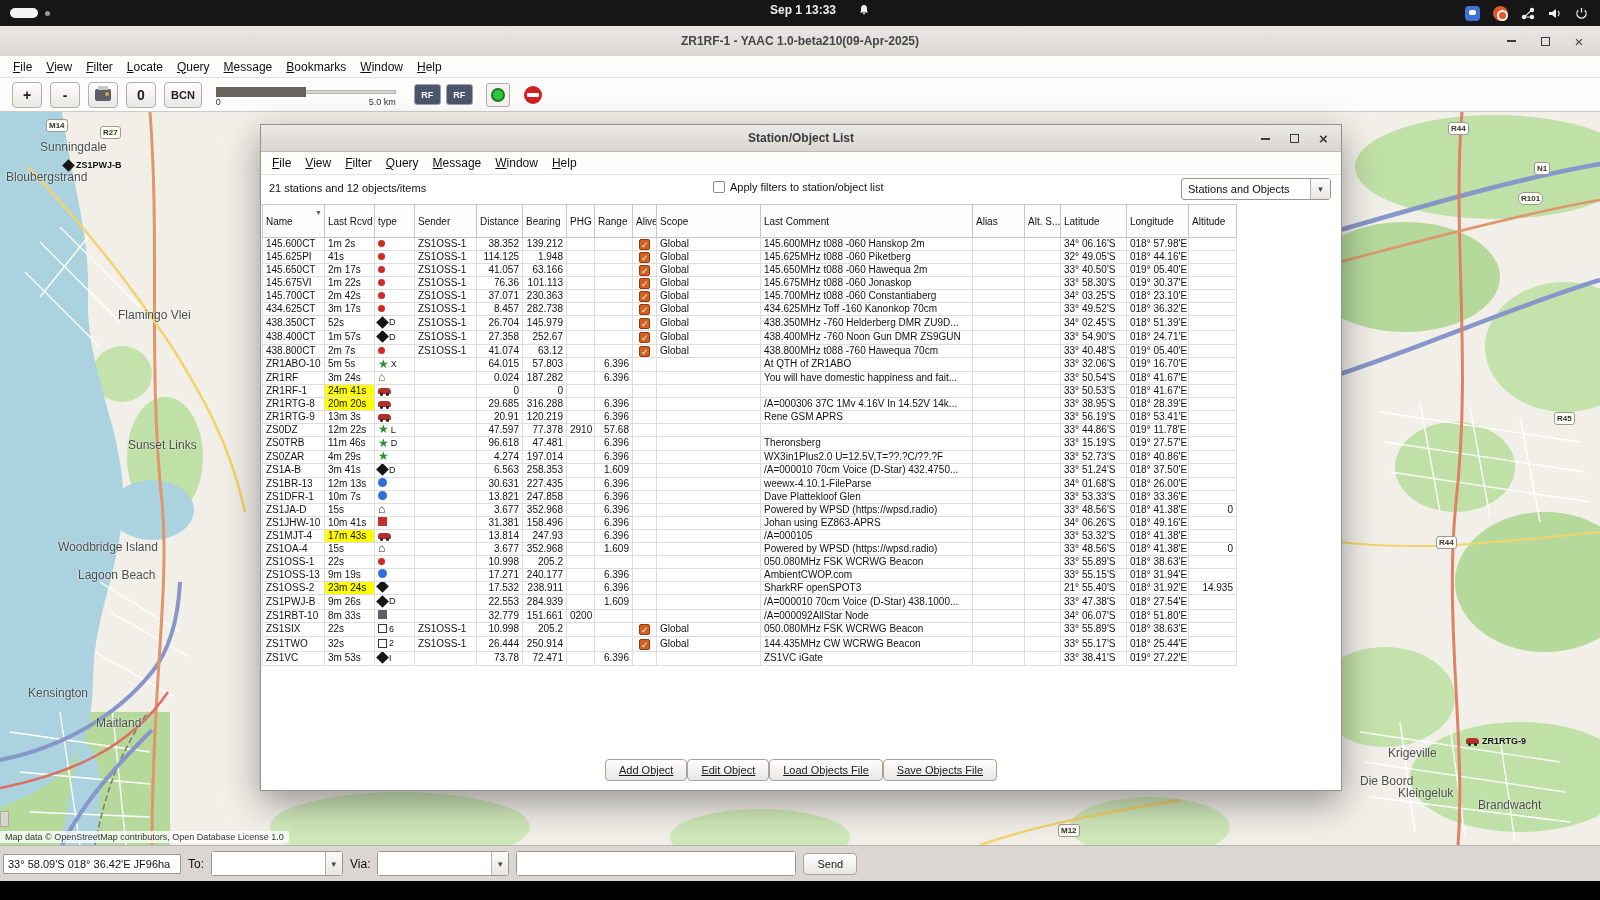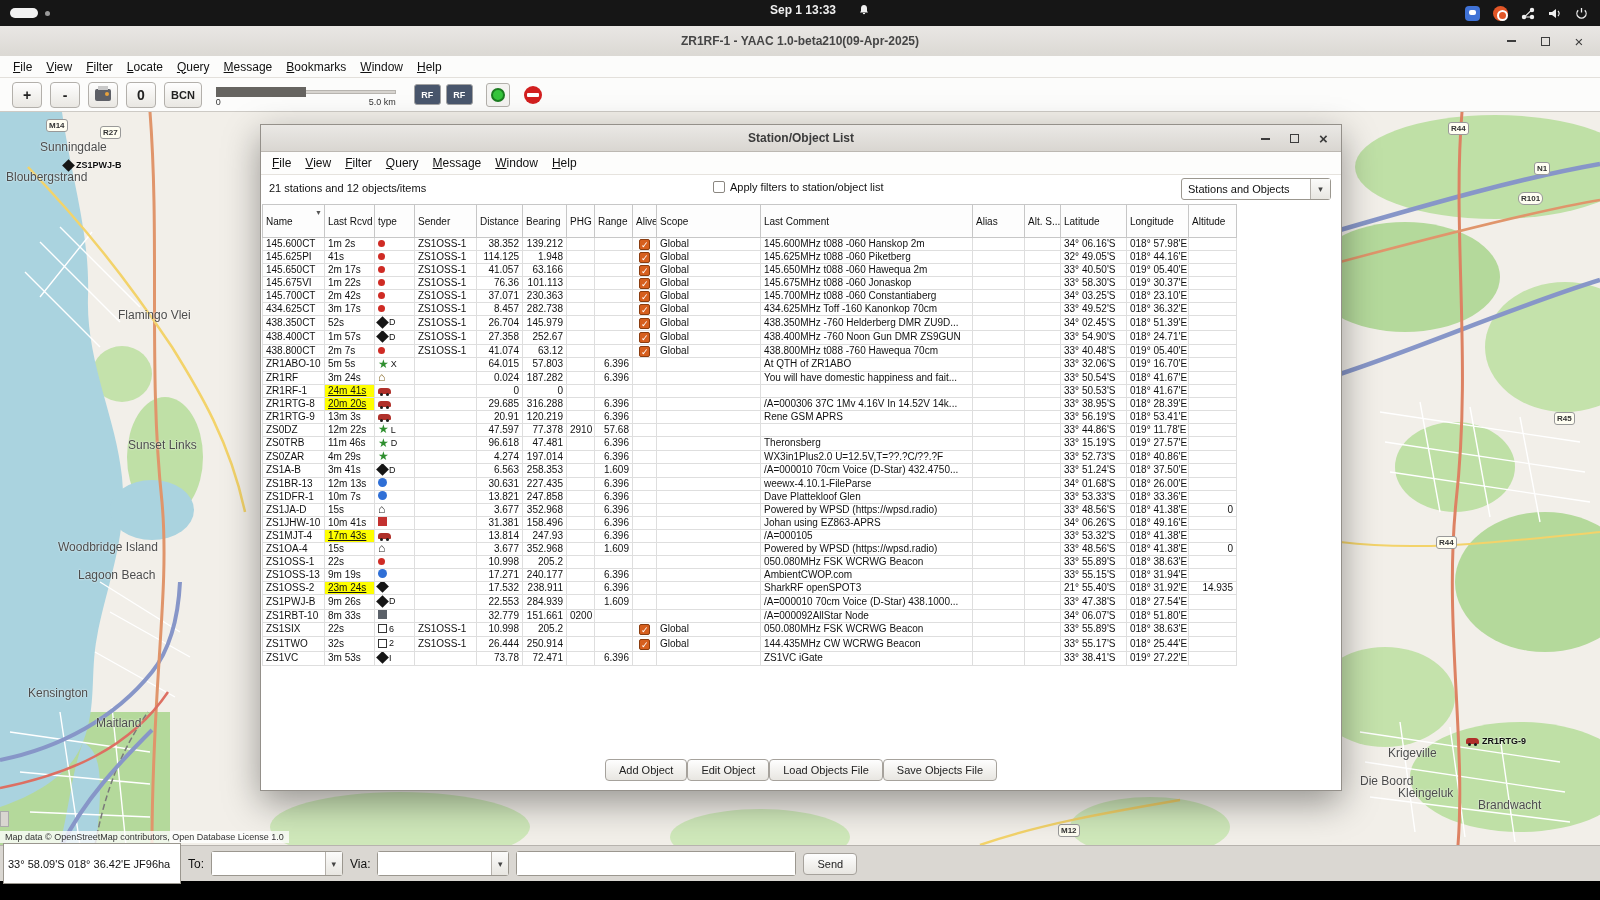--- a/index.html
+++ b/index.html
@@ -88,30 +88,30 @@
   .combo .carrow{width:20px;border-left:1px solid #b5b1ab;background:linear-gradient(#fbfbfa,#e8e6e1);display:flex;align-items:center;justify-content:center;color:#444;font-size:9px;}
   .carrow::after,.chev::after{content:"▾";}
 
   .tablewrap{position:absolute;left:1px;right:1px;top:79px;bottom:44px;background:#fff;overflow:hidden;}
   table{border-collapse:collapse;table-layout:fixed;width:974px;font-size:10px;}
   th{border:1px solid #c7c7c7;height:33px;font-weight:normal;background:#fdfdfd;text-align:left;padding:0 3px;white-space:nowrap;overflow:hidden;position:relative;}
   th .sort{position:absolute;right:2px;top:4px;font-size:7px;color:#555;}
   td{border:1px solid #dedede;height:13px;line-height:12px;padding:0 3px;white-space:nowrap;overflow:hidden;}
   td.num{text-align:right;}
   td.alv{text-align:center;padding:0;}
-  td.hl{background:#ffff00;text-decoration:underline;}
+  td.hl{background:#ffff00;}
   .chk{display:inline-block;width:11px;height:11px;background:#d65f1e;border:1px solid #8a3c0f;border-radius:2px;position:relative;vertical-align:middle;}
   .chk::after{content:"✓";position:absolute;left:1px;top:-1px;color:#fff;font-size:9px;}
 
-  .dlg-buttons{position:absolute;left:0;right:0;bottom:9px;display:flex;justify-content:center;}
+  .dlg-buttons{position:absolute;left:0;right:0;bottom:9px;display:flex;justify-content:center;text-decoration:underline;}
   .jbtn{font-family:inherit;font-size:11px;padding:4px 13px;border:1px solid #a6a29c;border-radius:4px;background:linear-gradient(#fefefe,#e8e6e1);color:#222;}
 
   
   #statusbar{position:absolute;top:845px;left:0;right:0;height:36px;background:#dad7d2;border-top:1px solid #b7b3ae;display:flex;align-items:center;padding:0 3px;gap:7px;font-size:12px;}
-  .coords{width:178px;height:41px;background:#fff;border:1px solid #9b978f;font-size:11px;display:flex;align-items:center;padding:0 4px;white-space:nowrap;overflow:hidden;}
+  .coords{width:178px;height:20px;background:#fff;border:1px solid #9b978f;font-size:11px;display:flex;align-items:center;padding:0 4px;white-space:nowrap;overflow:hidden;}
   .combo2{height:25px;border:1px solid #9b978f;border-radius:3px;background:#fff;display:flex;align-items:stretch;}
   .combo2 input{border:none;outline:none;width:100%;font-family:inherit;font-size:11px;padding:0 4px;}
   .combo2 .carrow{width:20px;border-left:1px solid #b5b1ab;background:linear-gradient(#fbfbfa,#e8e6e1);display:flex;align-items:center;justify-content:center;color:#444;font-size:9px;}
   .msgfield{width:280px;height:25px;border:1px solid #9b978f;border-radius:3px;background:#fff;}
   .msgfield input{border:none;outline:none;width:100%;height:100%;font-family:inherit;font-size:11px;padding:0 4px;}
 </style>
 </head>
 <body>
 
 <div id="sysbar">

